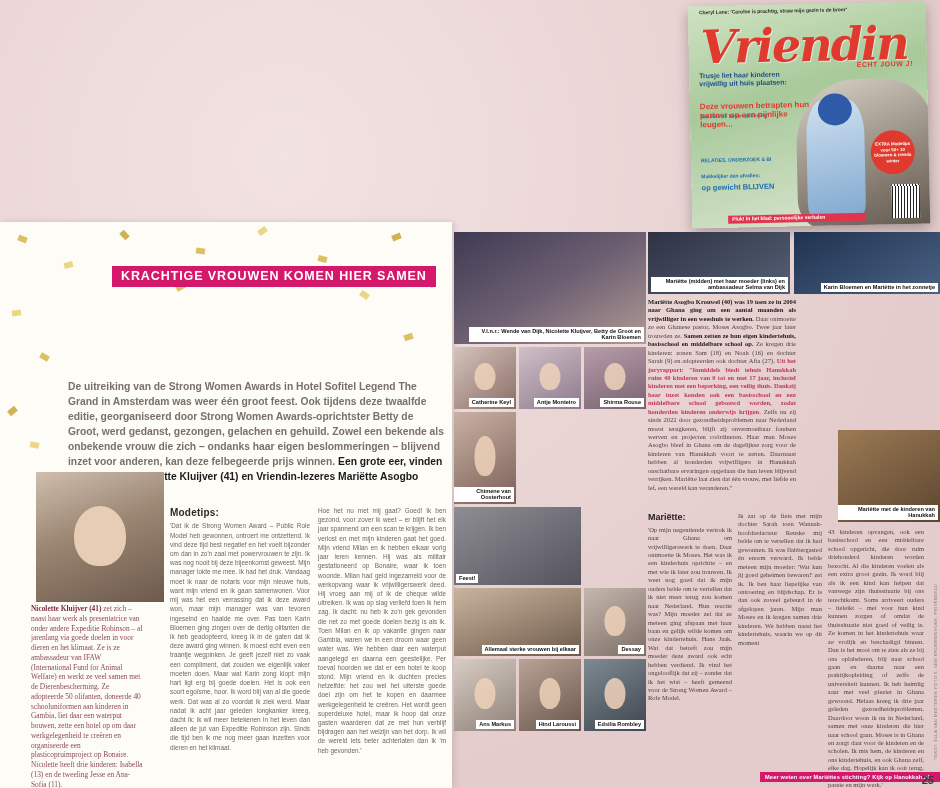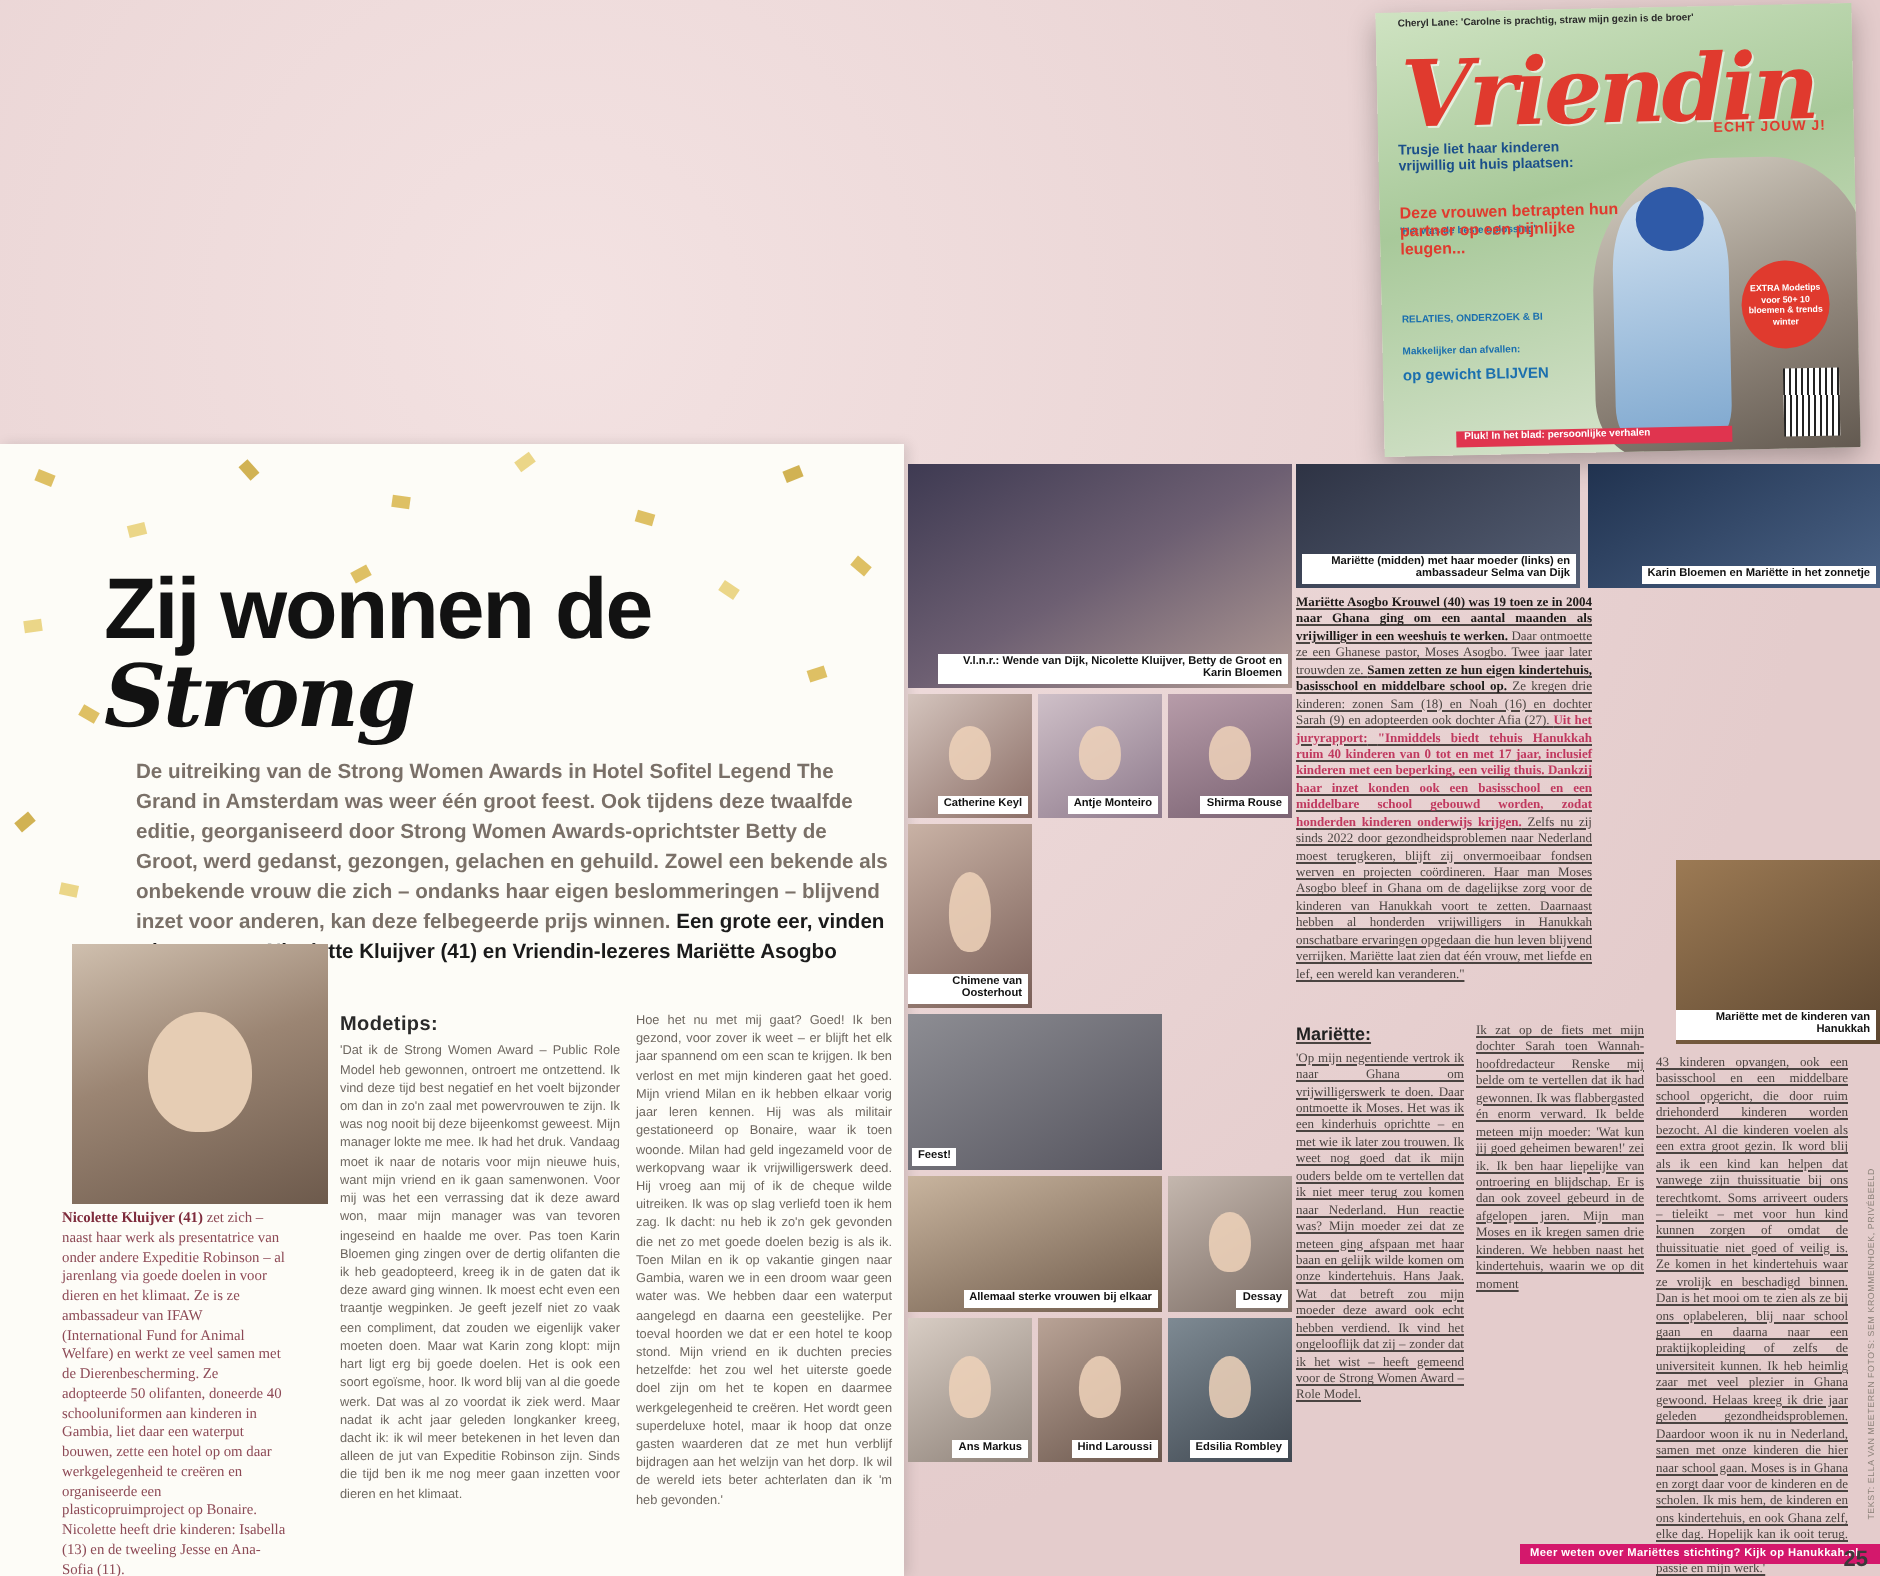--- a/index.html
+++ b/index.html
@@ -137,21 +137,20 @@
     background:linear-gradient(150deg,#20324f,#4a6285);}
   .rp-kids{left:838px;top:430px;width:102px;height:92px;
     background:linear-gradient(150deg,#9c7a54,#5c4630);}
 
   
   .rtext{
     position:absolute;
     font-family:"Liberation Serif",serif;
     font-size:6.5px;line-height:1.3;color:#4a4441;
     text-align:justify;
-    text-decoration:underline;
   }
   .rtext b{color:#1d1a18;}
   .rtext .jury{color:#c0395f;font-weight:bold;}
   .r-intro{left:648px;top:298px;width:148px;}
   .r-q1{left:648px;top:512px;width:84px;}
   .r-q2{left:738px;top:512px;width:84px;}
   .r-q3{left:828px;top:528px;width:96px;}
   .r-q1 .who{
     display:block;font-family:"Liberation Sans",sans-serif;
     font-size:9px;color:#222;font-weight:600;margin-bottom:2px;
@@ -263,24 +262,22 @@
     <div class="confetti c" style="left:392px;top:12px;transform:rotate(-22deg);"></div>
     <div class="confetti" style="left:426px;top:58px;transform:rotate(40deg);"></div>
     <div class="confetti b" style="left:12px;top:88px;transform:rotate(-8deg);"></div>
     <div class="confetti" style="left:40px;top:132px;transform:rotate(30deg);"></div>
     <div class="confetti c" style="left:8px;top:186px;transform:rotate(-40deg);"></div>
     <div class="confetti b" style="left:30px;top:220px;transform:rotate(12deg);"></div>
     <div class="confetti" style="left:404px;top:112px;transform:rotate(-18deg);"></div>
     <div class="confetti b" style="left:360px;top:70px;transform:rotate(34deg);"></div>
     <div class="confetti" style="left:176px;top:62px;transform:rotate(-28deg);"></div>
 
-
-    <div class="headline1">
-      <span>Zij wonnen de </span><span class="script">Strong</span>
-    </div>
+    <div class="kicker">KRACHTIGE VROUWEN KOMEN HIER SAMEN</div>
+
 
     <div class="intro">
       <span>De uitreiking van de Strong Women Awards in Hotel Sofitel Legend The Grand in Amsterdam was weer één groot feest. Ook tijdens deze twaalfde editie, georganiseerd door Strong Women Awards-oprichtster Betty de Groot, werd gedanst, gezongen, gelachen en gehuild. Zowel een bekende als onbekende vrouw die zich – ondanks haar eigen beslommeringen – blijvend inzet voor anderen, kan deze felbegeerde prijs winnen. </span><b>Een grote eer, vinden winnaressen Nicolette Kluijver (41) en Vriendin-lezeres Mariëtte Asogbo Krouwel (40).</b>
     </div>
 
     <div class="portrait"></div>
 
     <div class="sidecap">
       <b>Nicolette Kluijver (41)</b><span> zet zich – naast haar werk als presentatrice van onder andere Expeditie Robinson – al jarenlang via goede doelen in voor dieren en het klimaat. Ze is ze ambassadeur van IFAW (International Fund for Animal Welfare) en werkt ze veel samen met de Dierenbescherming. Ze adopteerde 50 olifanten, doneerde 40 schooluniformen aan kinderen in Gambia, liet daar een waterput bouwen, zette een hotel op om daar werkgelegenheid te creëren en organiseerde een plasticopruimproject op Bonaire. Nicolette heeft drie kinderen: Isabella (13) en de tweeling Jesse en Ana-Sofia (11).</span>
     </div>

